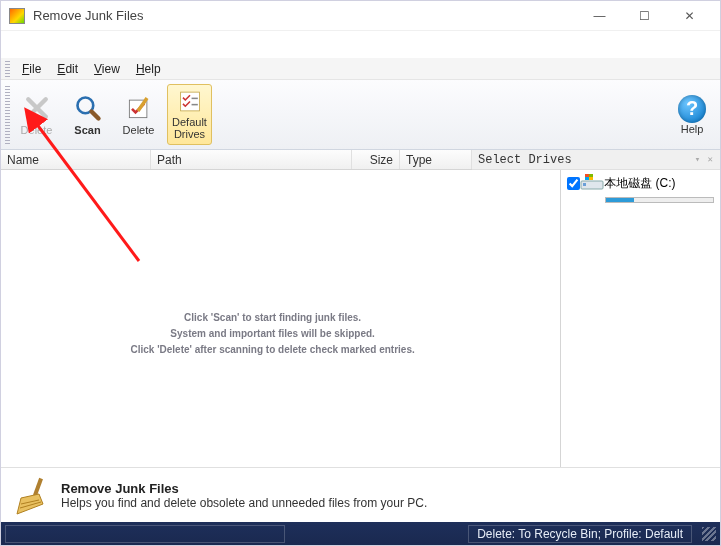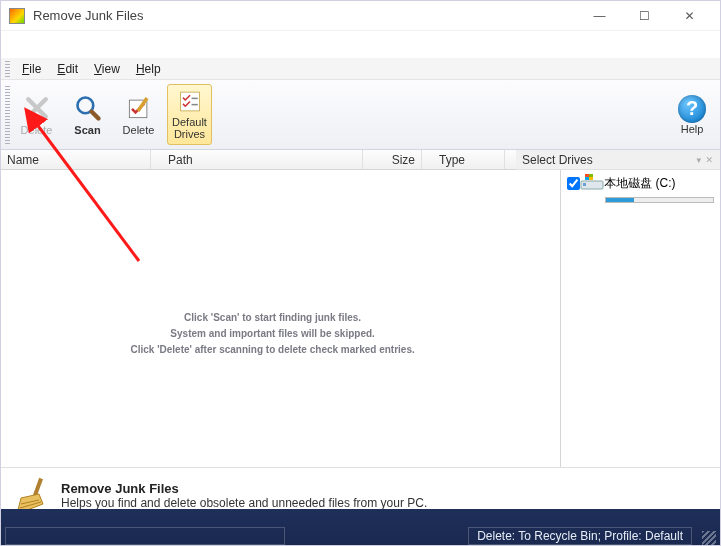--- a/index.html
+++ b/index.html
@@ -99,21 +99,20 @@
     color:#fff; font-weight:bold; font-size:20px;
     display:flex;align-items:center;justify-content:center;
     box-shadow: inset 0 0 4px rgba(0,0,0,.3);
   }
   
   .headers {
     height: 20px;
     display: flex;
     background: linear-gradient(#fdfdfd,#f0f0f0);
     border-bottom: 1px solid #d5d5d5;
-    gap: 11px;
   }
   .headers .col {
     border-right: 1px solid #e0e0e0;
     padding: 2px 6px;
     font-size: 12px;
     color: #333;
     display:flex; align-items:center;
     overflow:hidden;
   }
   
@@ -143,20 +142,21 @@
   }
   .side-header {
     height: 20px;
     background: #f0f0f0;
     display:flex; align-items:center;
     padding: 0 6px;
     font-size: 12px;
     color:#333;
     justify-content: space-between;
     border-bottom: 1px solid #e0e0e0;
+    font-family: Liberation Mono, monospace;
   }
   .side-header .hdr-ctl { color:#aaa; font-size:9px; letter-spacing:1px;}
   .drive-item {
     display:flex; align-items:center;
     padding: 4px 6px;
     gap: 0;
     font-size: 12px;
   }
   .drive-item .drive-icon { display:inline-block; }
   .drive-bar {
@@ -176,24 +176,24 @@
   }
   .footer-info .broom {
     width: 40px; height: 40px; margin-right:10px;
   }
   .footer-info .ftitle { font-weight: bold; font-size: 13px; color:#222;}
   .footer-info .fdesc { color:#333; font-size:12px;}
   
   .statusbar {
     position:absolute;
     left:0; right:0; bottom:0;
-    height: 36px;
+    height: 23px;
     background: linear-gradient(#1e2f5a,#1a2950);
     color:#e6ecf6;
-    display:flex; align-items:flex-end;
+    display:flex; align-items:center;
     font-size:12px;
     padding: 0 4px;
   }
   .statusbar .cell {
     padding: 0 8px;
     height: 18px;
     display:flex;align-items:center;
     border: 1px solid rgba(255,255,255,.2);
     margin-right:4px;
   }

